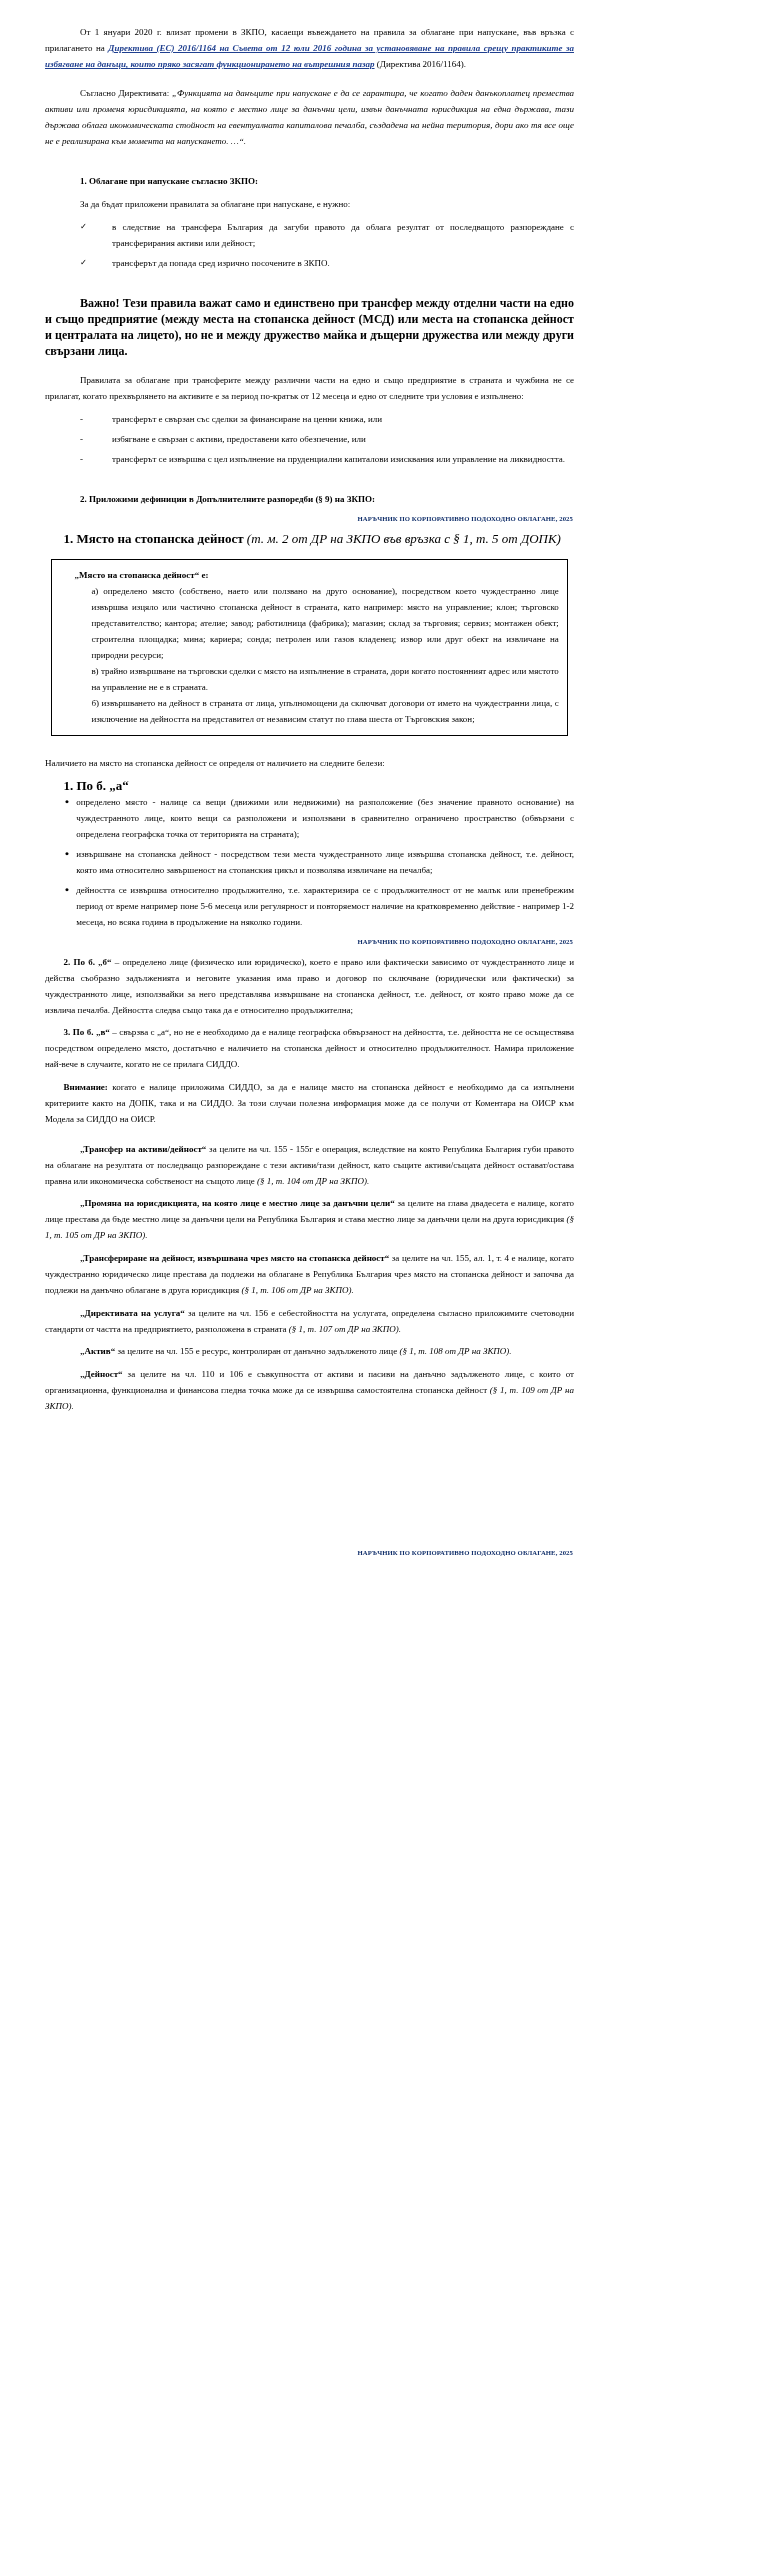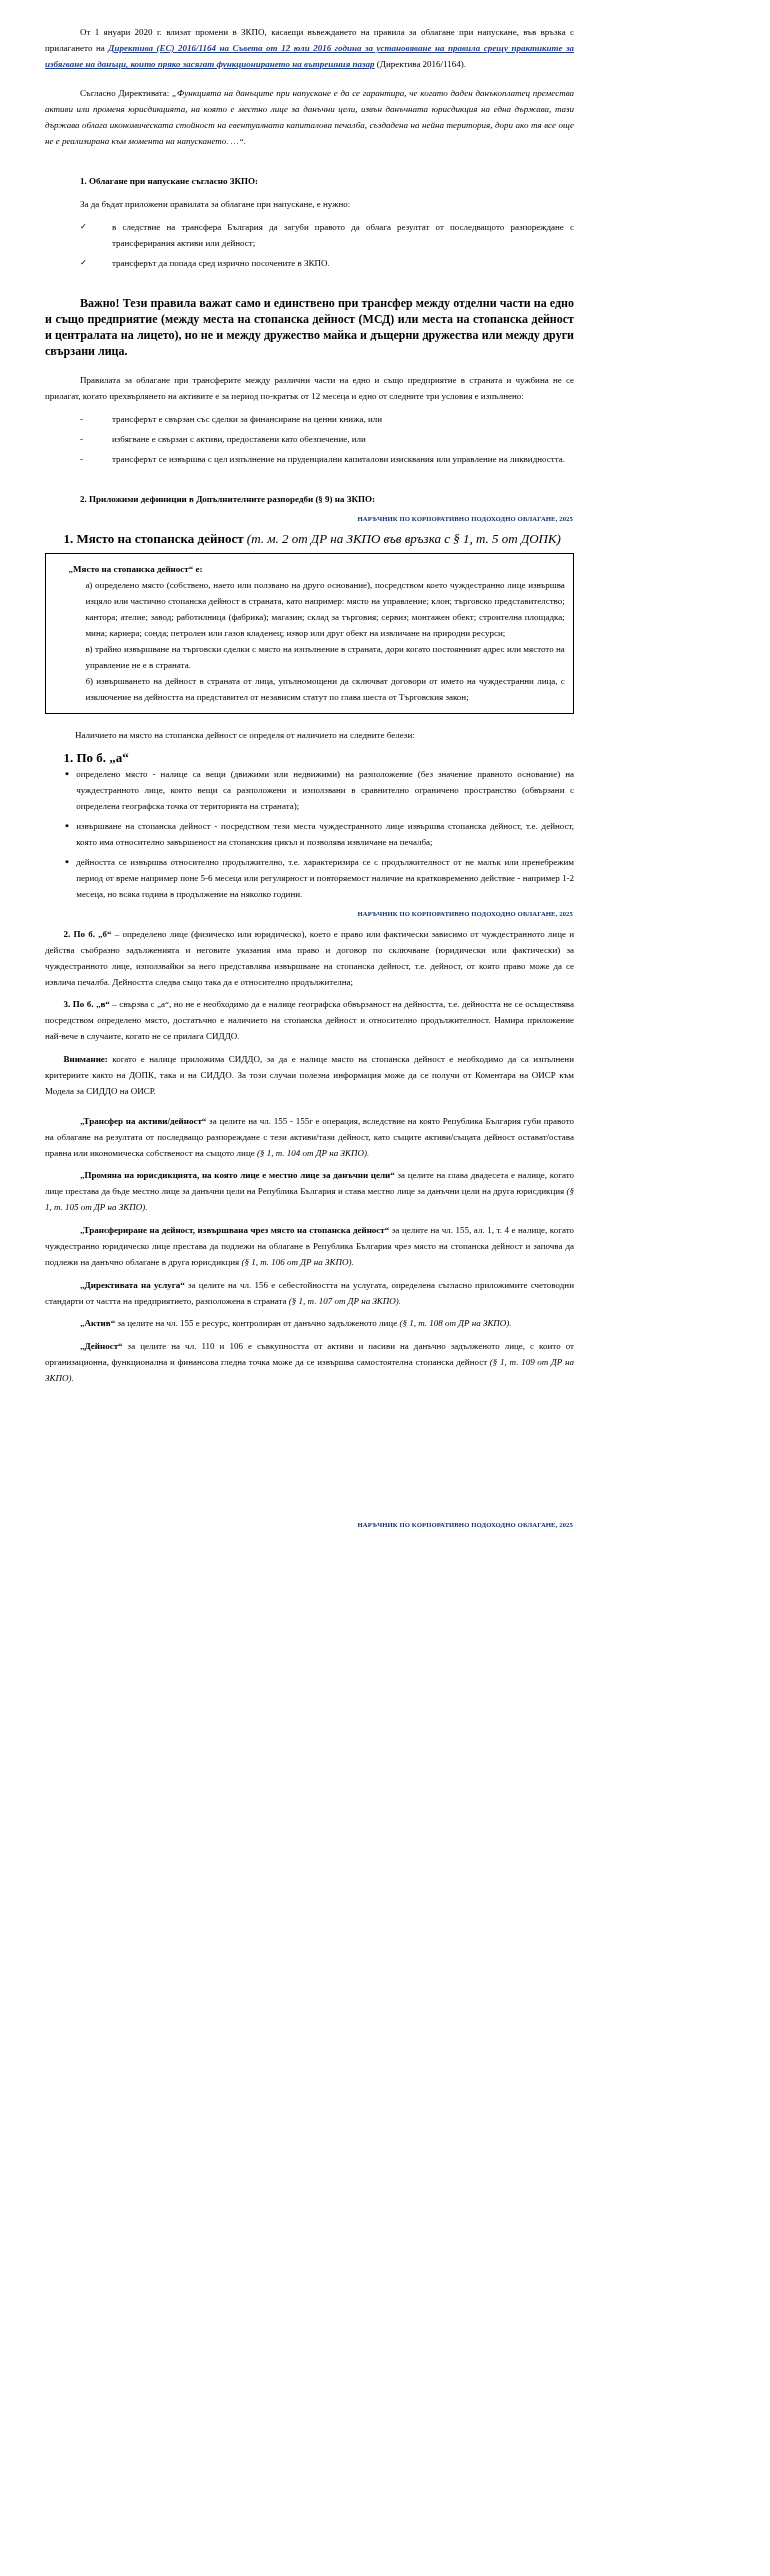--- a/index.html
+++ b/index.html
@@ -19,21 +19,21 @@
   .sp-s{height:6.7px;}
   .sp-l{height:24px;}
 
   .para{
     text-align:justify;
     text-indent:35px;
     font-size:9px;
     line-height:16px;
     margin:0;
   }
-  .para.noind{text-indent:0;margin-left:30px;}
+  .para.noind{text-indent:0;}
 
   .it{font-style:italic;}
   .bd{font-weight:bold;}
 
   .lnk{
     color:#1f3f8f;
     font-style:italic;
     font-weight:bold;
     text-decoration:underline;
   }
@@ -87,21 +87,21 @@
     font-weight:bold;
     font-size:6.7px;
     letter-spacing:0.1px;
     line-height:10.3px;
     padding-right:1px;
   }
 
   .defbox{
     border:0.8px solid #000;
     padding:6.2px 8.2px 8.2px 8.2px;
-    margin:0;
+    margin:6px;
   }
   .box-title{
     font-weight:bold;
     font-size:9px;
     line-height:16px;
     text-indent:14.4px;
   }
   .bullet-row{
     display:flex;
     align-items:flex-start;

